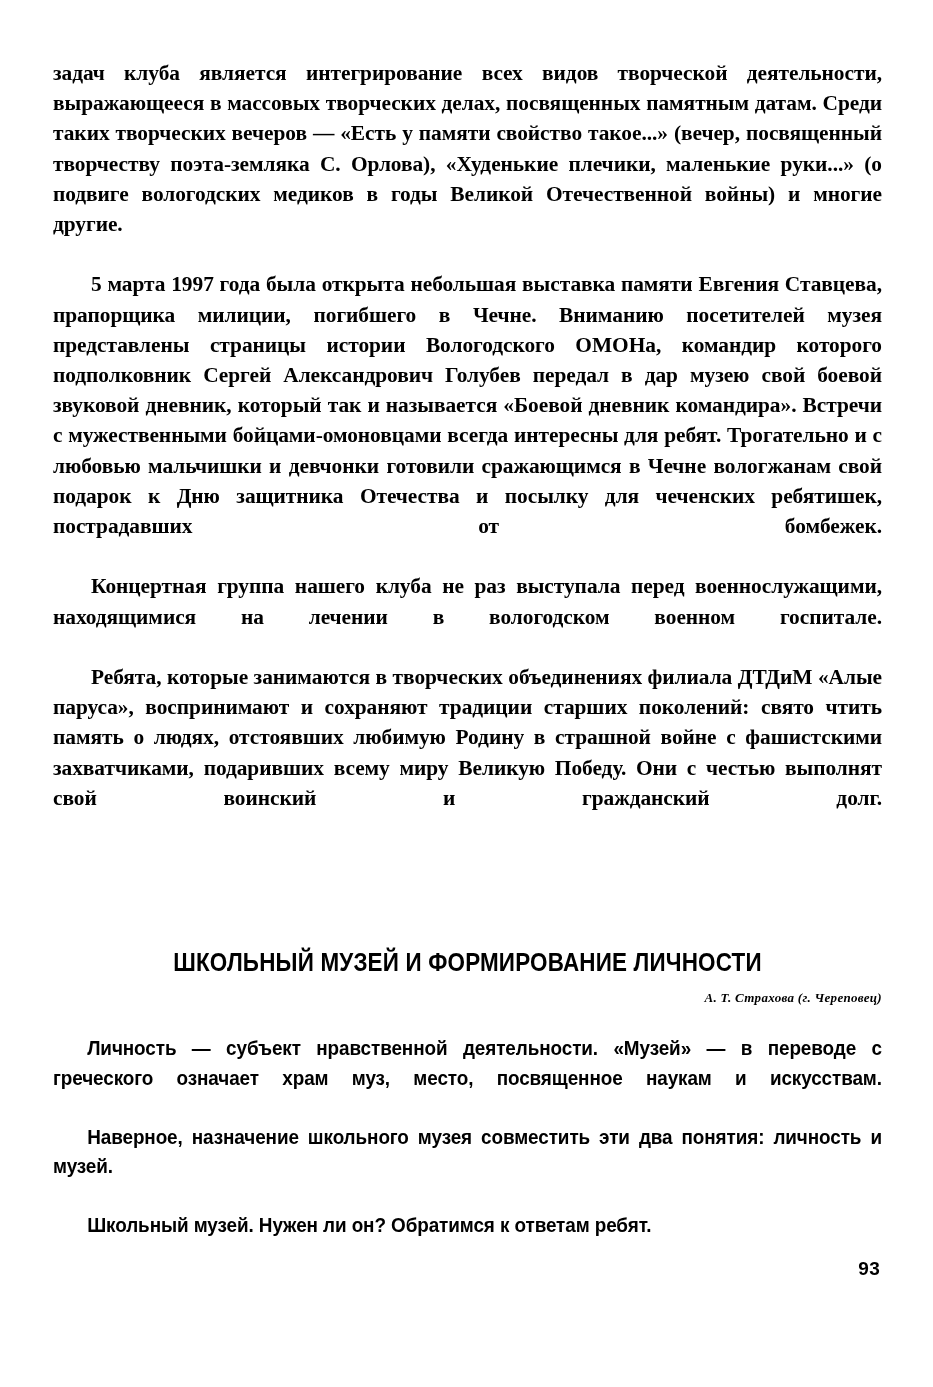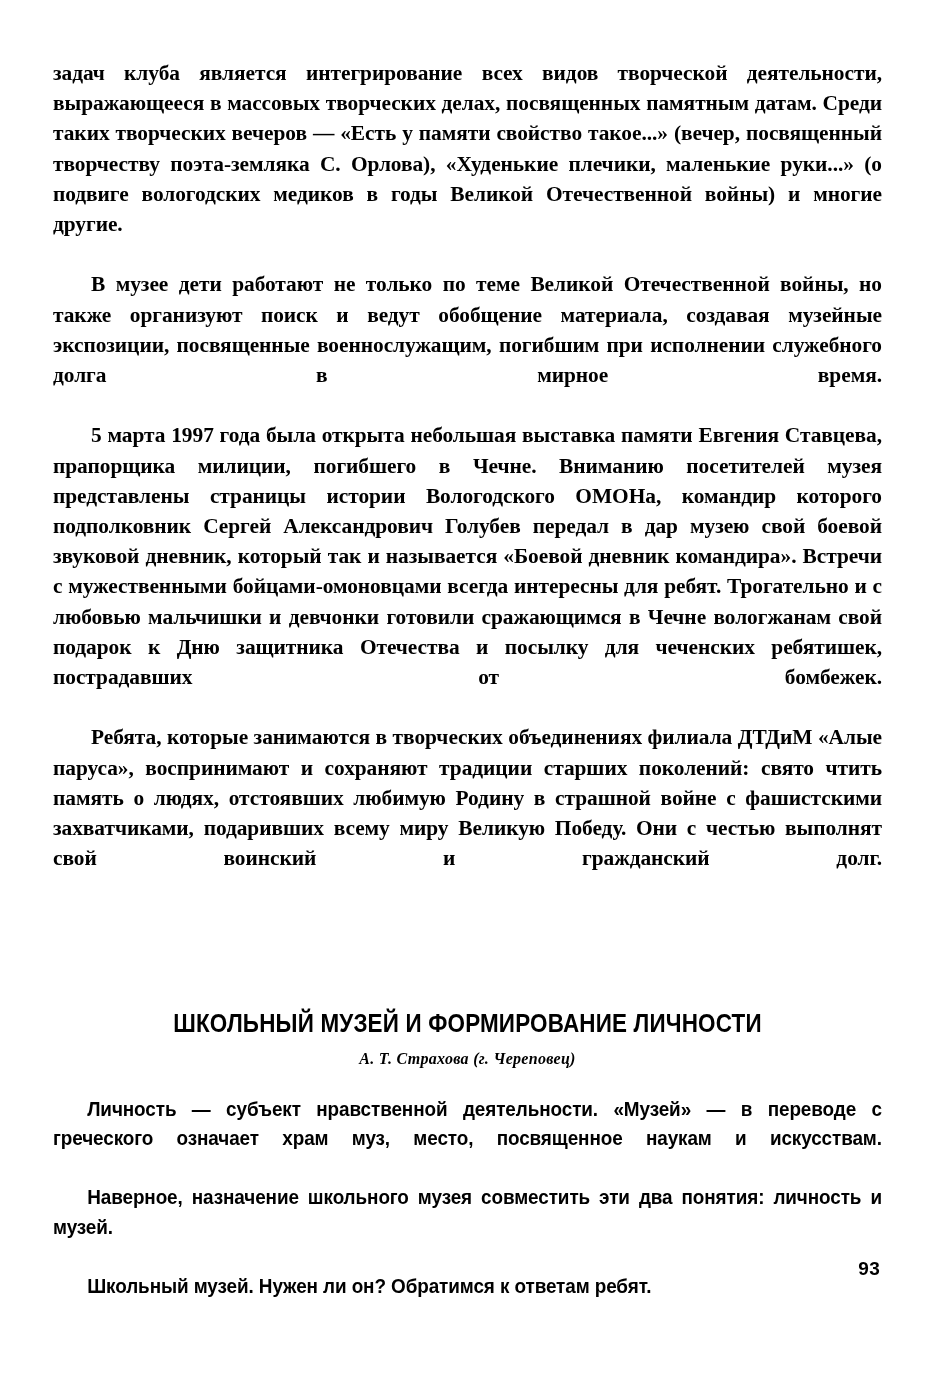--- a/index.html
+++ b/index.html
@@ -64,23 +64,23 @@
     letter-spacing: 0.2px;
     transform: scaleX(0.88);
     transform-origin: center center;
     white-space: nowrap;
     margin: 0;
   }
   .article-author {
     font-family: "Liberation Serif", "DejaVu Serif", serif;
     font-weight: bold;
     font-style: italic;
-    font-size: 16px;
+    font-size: 13px;
     line-height: 26px;
-    text-align: center;
+    text-align: right;
     margin: 8px 0 8px 0;
     letter-spacing: 0.3px;
   }
   
   .cond-wrap {
     margin-top: 22px;
   }
   .cond-par {
     font-family: "Liberation Sans", "DejaVu Sans", sans-serif;
     font-weight: bold;
@@ -122,22 +122,22 @@
 </style>
 </head>
 <body>
 
 <div class="page">
 
   <div class="content">
 
     <div>
       <p class="body-par first">задач клуба является интегрирование всех видов творческой деятельнос­ти, выражающееся в массовых творческих делах, посвященных памят­ным датам. Среди таких творческих вечеров — «Есть у памяти свой­ство такое...» (вечер, посвященный творчеству поэта-земляка С. Орло­ва), «Худенькие плечики, маленькие руки...» (о подвиге вологодских ме­диков в годы Великой Отечественной войны) и многие другие.</p>
-      <p class="body-par">В музее дети работают не только по теме Великой Отечественной войны, но также организуют поиск и ведут обобщение материала, со­здавая музейные экспозиции, посвященные военнослужащим, погибшим при исполнении служебного долга в мирное время.</p>
       <p class="body-par">5 марта 1997 года была открыта небольшая выставка памяти Евге­ния Ставцева, прапорщика милиции, погибшего в Чечне. Вниманию по­сетителей музея представлены страницы истории Вологодского ОМОНа, командир которого подполковник Сергей Александрович Голубев пере­дал в дар музею свой боевой звуковой дневник, который так и называ­ется «Боевой дневник командира». Встречи с мужественными бойца­ми-омоновцами всегда интересны для ребят. Трогательно и с любовью мальчишки и девчонки готовили сражающимся в Чечне вологжанам свой подарок к Дню защитника Отечества и посылку для чеченских ребяти­шек, пострадавших от бомбежек.</p>
+      <p class="body-par">Концертная группа нашего клуба не раз выступала перед военнослу­жащими, находящимися на лечении в вологодском военном госпитале.</p>
       <p class="body-par">Ребята, которые занимаются в творческих объединениях филиала ДТДиМ «Алые паруса», воспринимают и сохраняют традиции старших поколений: свято чтить память о людях, отстоявших любимую Родину в страшной войне с фашистскими захватчиками, подаривших всему миру Великую Победу. Они с честью выполнят свой воинский и гражданский долг.</p>
     </div>
 
     <div class="article-block">
       <h1 class="article-title">ШКОЛЬНЫЙ МУЗЕЙ И ФОРМИРОВАНИЕ ЛИЧНОСТИ</h1>
       <p class="article-author">А. Т. Страхова (г. Череповец)</p>
     </div>
 
     <div class="cond-wrap">
       <p class="cond-par">Личность — субъект нравственной деятельности. «Музей» — в переводе с греческого означает храм муз, место, посвященное наукам и искусствам.</p>

